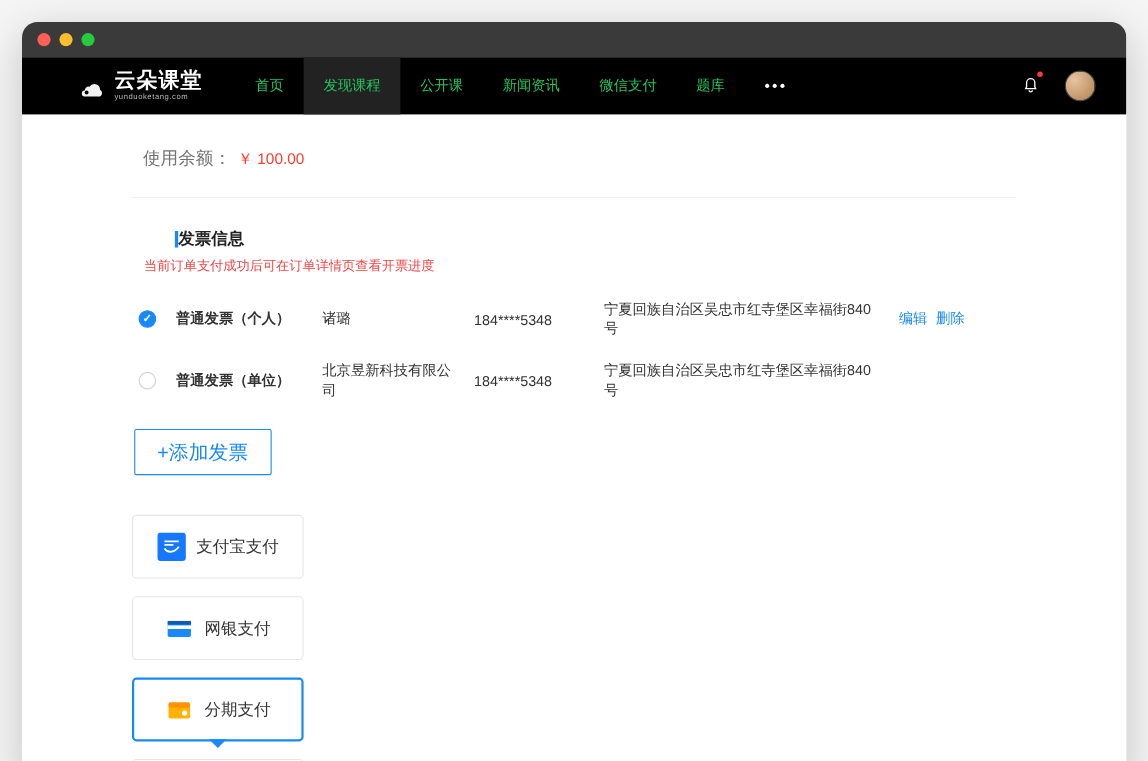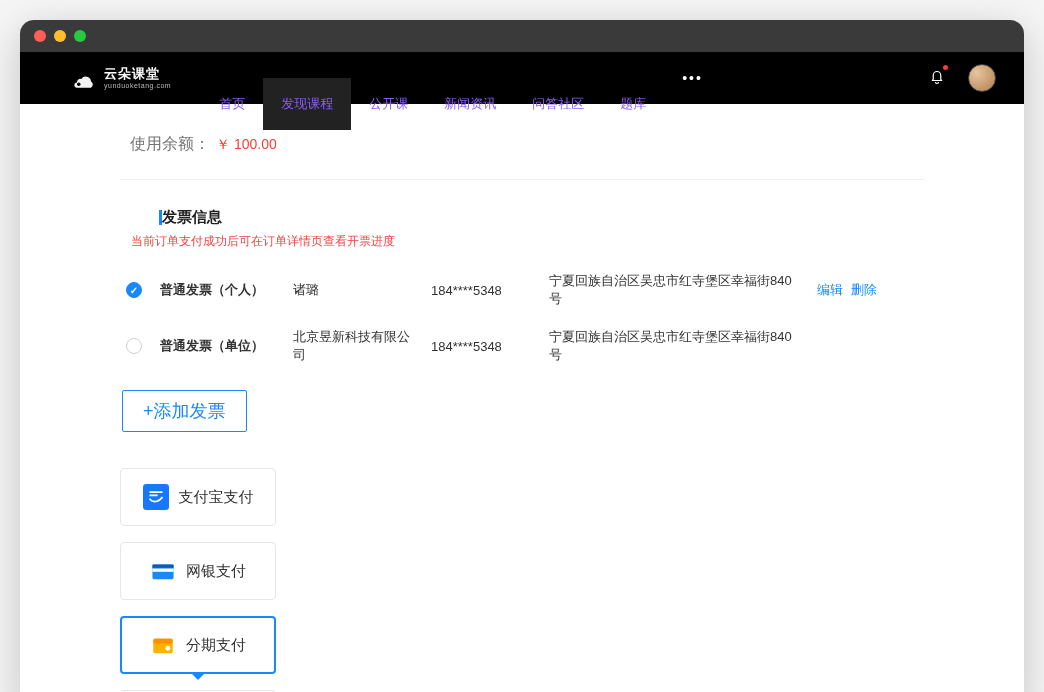--- a/index.html
+++ b/index.html
@@ -46,28 +46,27 @@
       align-items: center;
       gap: 6px;
       margin-right: 30px;
     }
     .brand-icon {
       width: 28px; height: 28px;
     }
     .brand-text {
       display: flex; flex-direction: column; line-height: 1;
     }
-    .brand-main { font-size: 13px; font-weight: bold; letter-spacing: 1px; }
+    .brand-main { font-size: 19px; font-weight: bold; letter-spacing: 1px; }
     .brand-sub { font-size: 7px; color: #bbb; letter-spacing: 0.5px; margin-top: 2px; }
     .nav-items { display: flex; align-items: stretch; height: 52px; }
     .nav-item {
       display: flex; align-items: center; padding: 0 18px;
-      font-size: 13px; color: #8b5cf6; cursor: pointer;
+      font-size: 13px; color: #22c55e; cursor: pointer;
       height: 100%;
-      margin-top: 26px;
     }
     .nav-item.active { background: #222; }
     .nav-more { display: flex; align-items: center; padding: 0 18px; font-size: 14px; letter-spacing: 2px; }
     .nav-right {
       margin-left: auto; display: flex; align-items: center; gap: 22px;
       padding-right: 8px;
     }
     .bell { position: relative; }
     .bell-dot { position: absolute; top: -2px; right: -2px; width: 5px; height: 5px; background: #ff3b30; border-radius: 50%; }
     .avatar { width: 28px; height: 28px; border-radius: 50%; background: radial-gradient(circle at 30% 30%, #e8c4a0, #b08050); border: 1px solid #444; }
@@ -160,21 +159,21 @@
       <div class="brand-text">
         <span class="brand-main">云朵课堂</span>
         <span class="brand-sub">yunduoketang.com</span>
       </div>
     </div>
     <div class="nav-items" id="nav-items">
         <div class="nav-item">首页</div>
         <div class="nav-item active">发现课程</div>
         <div class="nav-item">公开课</div>
         <div class="nav-item">新闻资讯</div>
-        <div class="nav-item">问答社区</div>
+        <div class="nav-item">微信支付</div>
         <div class="nav-item">题库</div>
       </div>
     <div class="nav-more">•••</div>
     <div class="nav-right">
       <div class="bell">
         <svg width="18" height="18" viewBox="0 0 24 24">
             <path fill="none" stroke="#fff" stroke-width="1.6" d="M6 18h12l-1-2v-5a5 5 0 0 0-10 0v5l-1 2zM10 20a2 2 0 0 0 4 0"></path>
           </svg>
         <div class="bell-dot"></div>
       </div>

